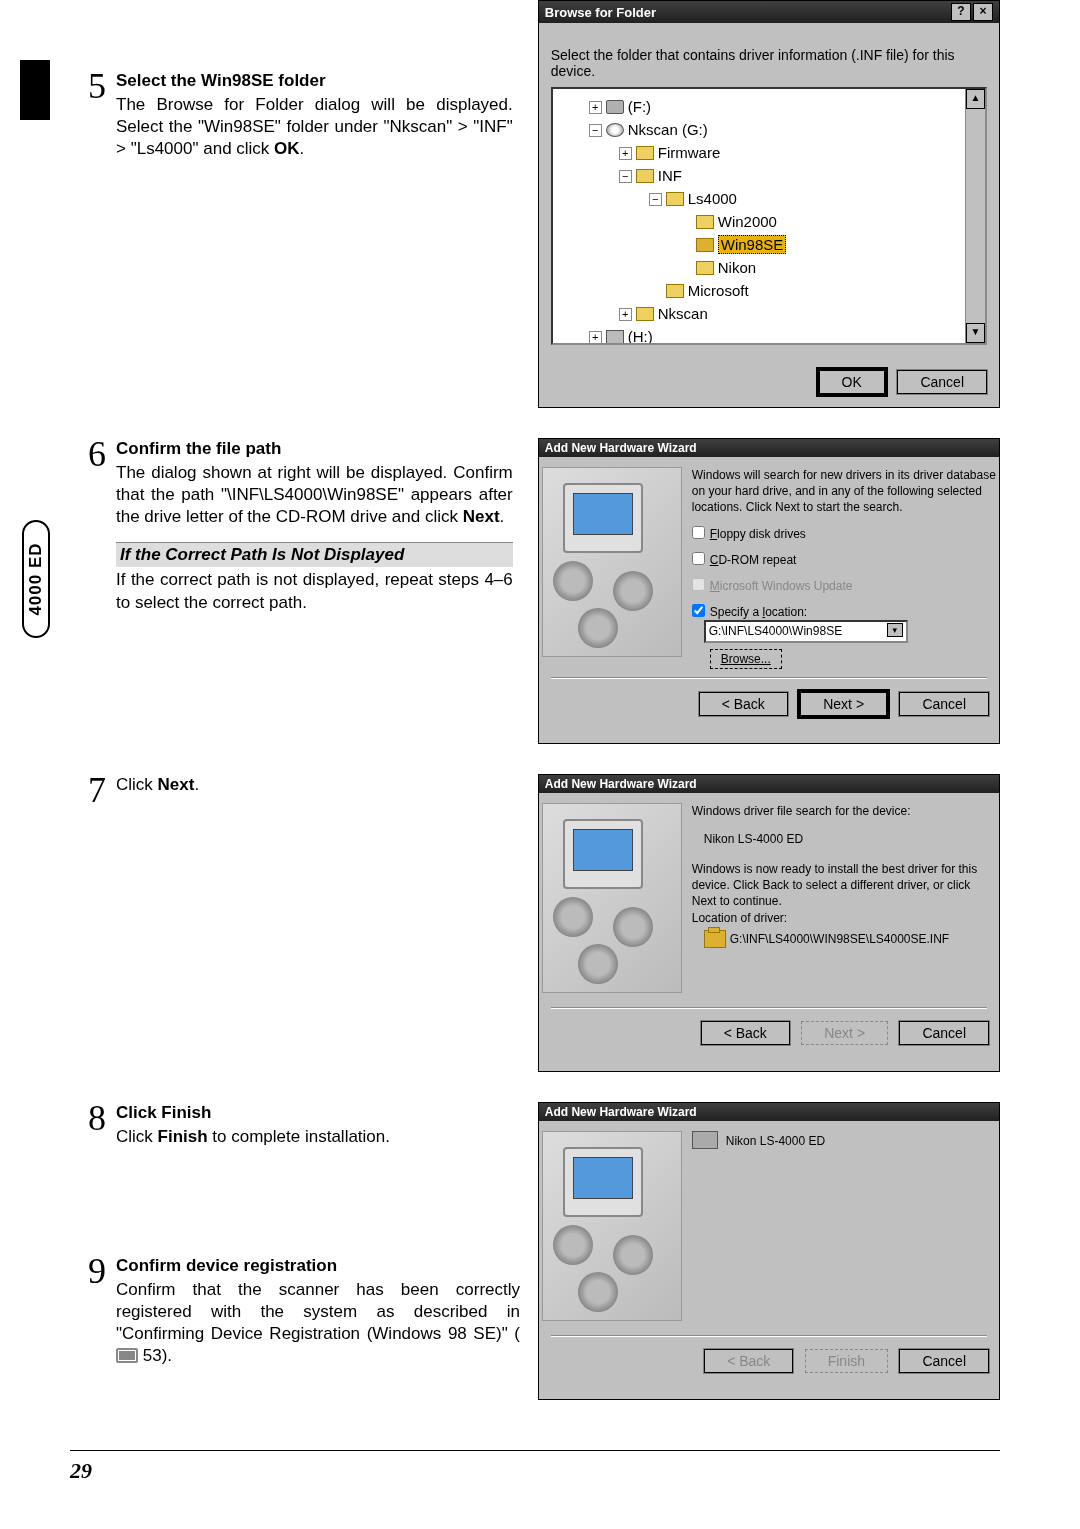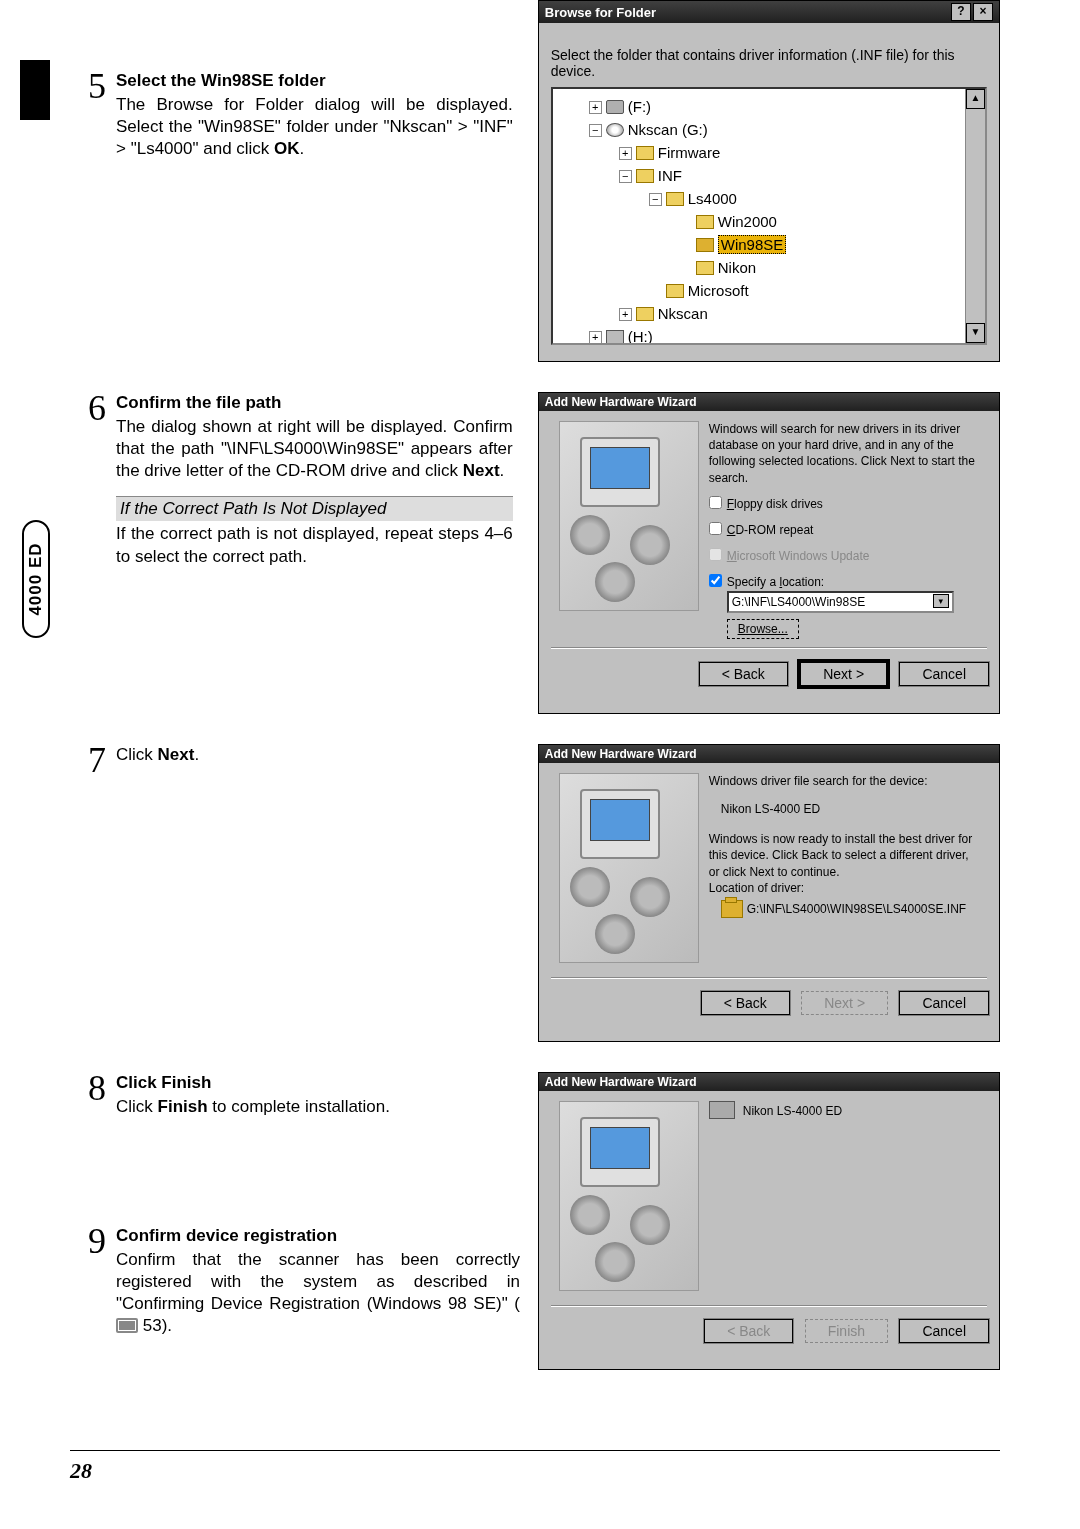--- a/index.html
+++ b/index.html
@@ -71,21 +71,21 @@
     line-height: 1.3;
     text-align: justify;
   }
   .step-title {
     font-weight: 700;
     margin-bottom: 2px;
     text-align: left;
   }
   .sub-heading {
     font-style: italic;
-    font-weight: 400;
+    font-weight: 700;
     background: #ddd;
     border-top: 1px solid #888;
     padding: 1px 4px;
     margin-top: 14px;
     margin-bottom: 2px;
     display: block;
   }
   .book-icon {
     display: inline-block;
     width: 22px; height: 15px;
@@ -189,21 +189,21 @@
   .win-btn.def{outline:2px solid #000;border-width:2px}
   .win-btn.ghost{border:1px dashed #888;color:#888;outline:none}
   .win-btn:disabled{color:#888}
 
   
   .wizard {
     border:1px solid #000;background:#c0c0c0;
     font-family:Tahoma,Arial,sans-serif;font-size:12px;
     width:100%;
   }
-  .wiz-body{display:flex;padding:10px 20px 6px;gap:10px;min-height:212px}
+  .wiz-body{display:flex;padding:10px 3px 6px;gap:10px;min-height:212px}
   .wiz-img{
     width:140px;height:190px;flex-shrink:0;
     background:linear-gradient(135deg,#ddd 0%,#bbb 100%);
     border:1px solid #999;position:relative;overflow:hidden;
   }
   .wiz-img .mon{
     position:absolute;top:15px;left:20px;width:80px;height:70px;
     background:#e0e0e0;border:2px solid #888;border-radius:4px;
   }
   .wiz-img .mon::before{content:"";position:absolute;top:8px;left:8px;right:8px;bottom:16px;background:#5599dd;border:1px solid #444}
@@ -212,22 +212,22 @@
     background:radial-gradient(circle,#bbb 40%,#888 70%);bottom:20px
   }
   .wiz-img .gear.g1{left:10px;bottom:55px}
   .wiz-img .gear.g2{left:70px;bottom:45px}
   .wiz-img .gear.g3{left:35px;bottom:8px}
   .wiz-right{flex:1;font-size:12px;line-height:1.35}
   .wiz-sep{border-top:1px solid #888;border-bottom:1px solid #fff;margin:2px 12px 8px}
   .wiz-btns{text-align:right;padding:4px 10px 26px}
   .chk{margin-right:5px;vertical-align:-1px}
   .small-input{
-    width:227px;background:#fff;border:2px inset #888;padding:1px 3px;
-    font-family:inherit;font-size:12px;margin-left:18px;display:inline-block;text-align:left;
+    width:204px;background:#fff;border:2px inset #888;padding:1px 3px;
+    font-family:inherit;font-size:12px;margin-left:12px;display:inline-block;text-align:left;
   }
   .small-input .dd{float:right;width:16px;height:14px;background:#c0c0c0;border:1px solid #000;text-align:center;font-size:9px;line-height:12px}
   .little-btn{
     background:#c0c0c0;border:1px solid #000;padding:1px 10px;font-size:12px;
     margin-left:18px;margin-top:6px;display:inline-block;text-decoration:underline;
     border-style:dashed;
   }
   .loc-path{
     display:flex;align-items:center;gap:4px;margin-top:4px;margin-left:12px;font-size:12px
   }
@@ -280,20 +280,24 @@
                 <li style="padding-left:90px"><span class="tgl">−</span><span class="ico fld"></span><span>Ls4000</span></li>
                 <li style="padding-left:120px"><span class="tgl blank"></span><span class="ico fld"></span><span>Win2000</span></li>
                 <li style="padding-left:120px"><span class="tgl blank"></span><span class="ico fldo"></span><span class="sel">Win98SE</span></li>
                 <li style="padding-left:120px"><span class="tgl blank"></span><span class="ico fld"></span><span>Nikon</span></li>
                 <li style="padding-left:90px"><span class="tgl blank"></span><span class="ico fld"></span><span>Microsoft</span></li>
                 <li style="padding-left:60px"><span class="tgl">+</span><span class="ico fld"></span><span>Nkscan</span></li>
                 <li style="padding-left:30px"><span class="tgl">+</span><span class="ico disk"></span><span>(H:)</span></li>
               </ul>
             </div>
           </div>
+          <div class="btn-row">
+            <button class="win-btn def">OK</button>
+            <button class="win-btn">Cancel</button>
+          </div>
         </div>
       </div>
     </div>
 
     <div class="row row-block">
       <div class="left-col">
         <div class="step-num">6</div>
         <div class="step-body">
           <div class="step-title">Confirm the file path</div>
           <span>The dialog shown at right will be displayed.  Confirm that the path "\INF\LS4000\Win98SE" appears after the drive letter of the CD-ROM drive and click </span><b>Next</b><span>.</span>
@@ -413,14 +417,14 @@
         <div class="step-body">
           <div class="step-title">Confirm device registration</div>
           <span>Confirm that the scanner has been correctly registered with the system as described in "Confirming Device Registration (Windows 98 SE)" (</span><span class="book-icon"></span><span> 53).</span>
         </div>
       </div>
     </div>
 
   </div>
 
   <div class="hr-bottom"></div>
-  <div class="pg-num">28</div>
+  <div class="pg-num">29</div>
 </div>
 
 </body></html>

